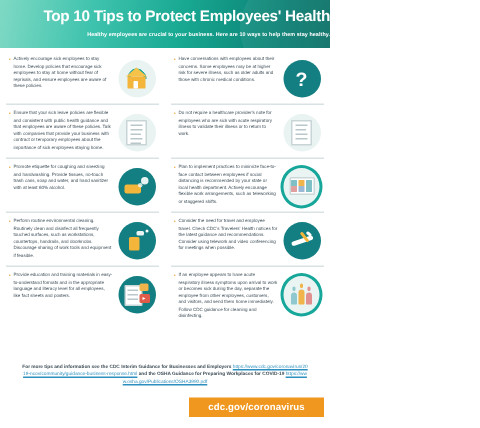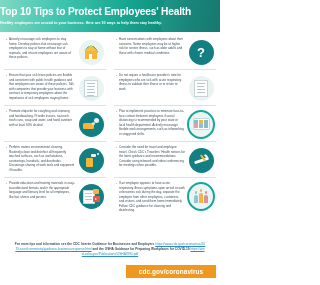--- a/index.html
+++ b/index.html
@@ -8,21 +8,21 @@
     background:#ffffff;
     font-family:"Liberation Sans",sans-serif;
     color:#2d3d48;
   }
   .page{position:relative;width:220px;height:285px;background:#fff;}
 
   
   .header{
     position:relative;height:32px;
     background:linear-gradient(100deg,#7fd9c4 0%,#3fc3ae 28%,#18a892 55%,#0b7f73 85%,#0a6f66 100%);
-    display:flex;flex-direction:column;align-items:flex-start;justify-content:center;
+    display:flex;flex-direction:column;align-items:flex-end;justify-content:center;
     overflow:hidden;
   }
   .header:after{
     content:"";position:absolute;right:-10px;top:-16px;width:70px;height:70px;
     border-radius:50%;background:rgba(255,255,255,0.06);
   }
   .title{
     font-size:10.2px;font-weight:bold;color:#ffffff;letter-spacing:-0.2px;
     text-align:center;line-height:1.05;margin:0;z-index:2;
   }

